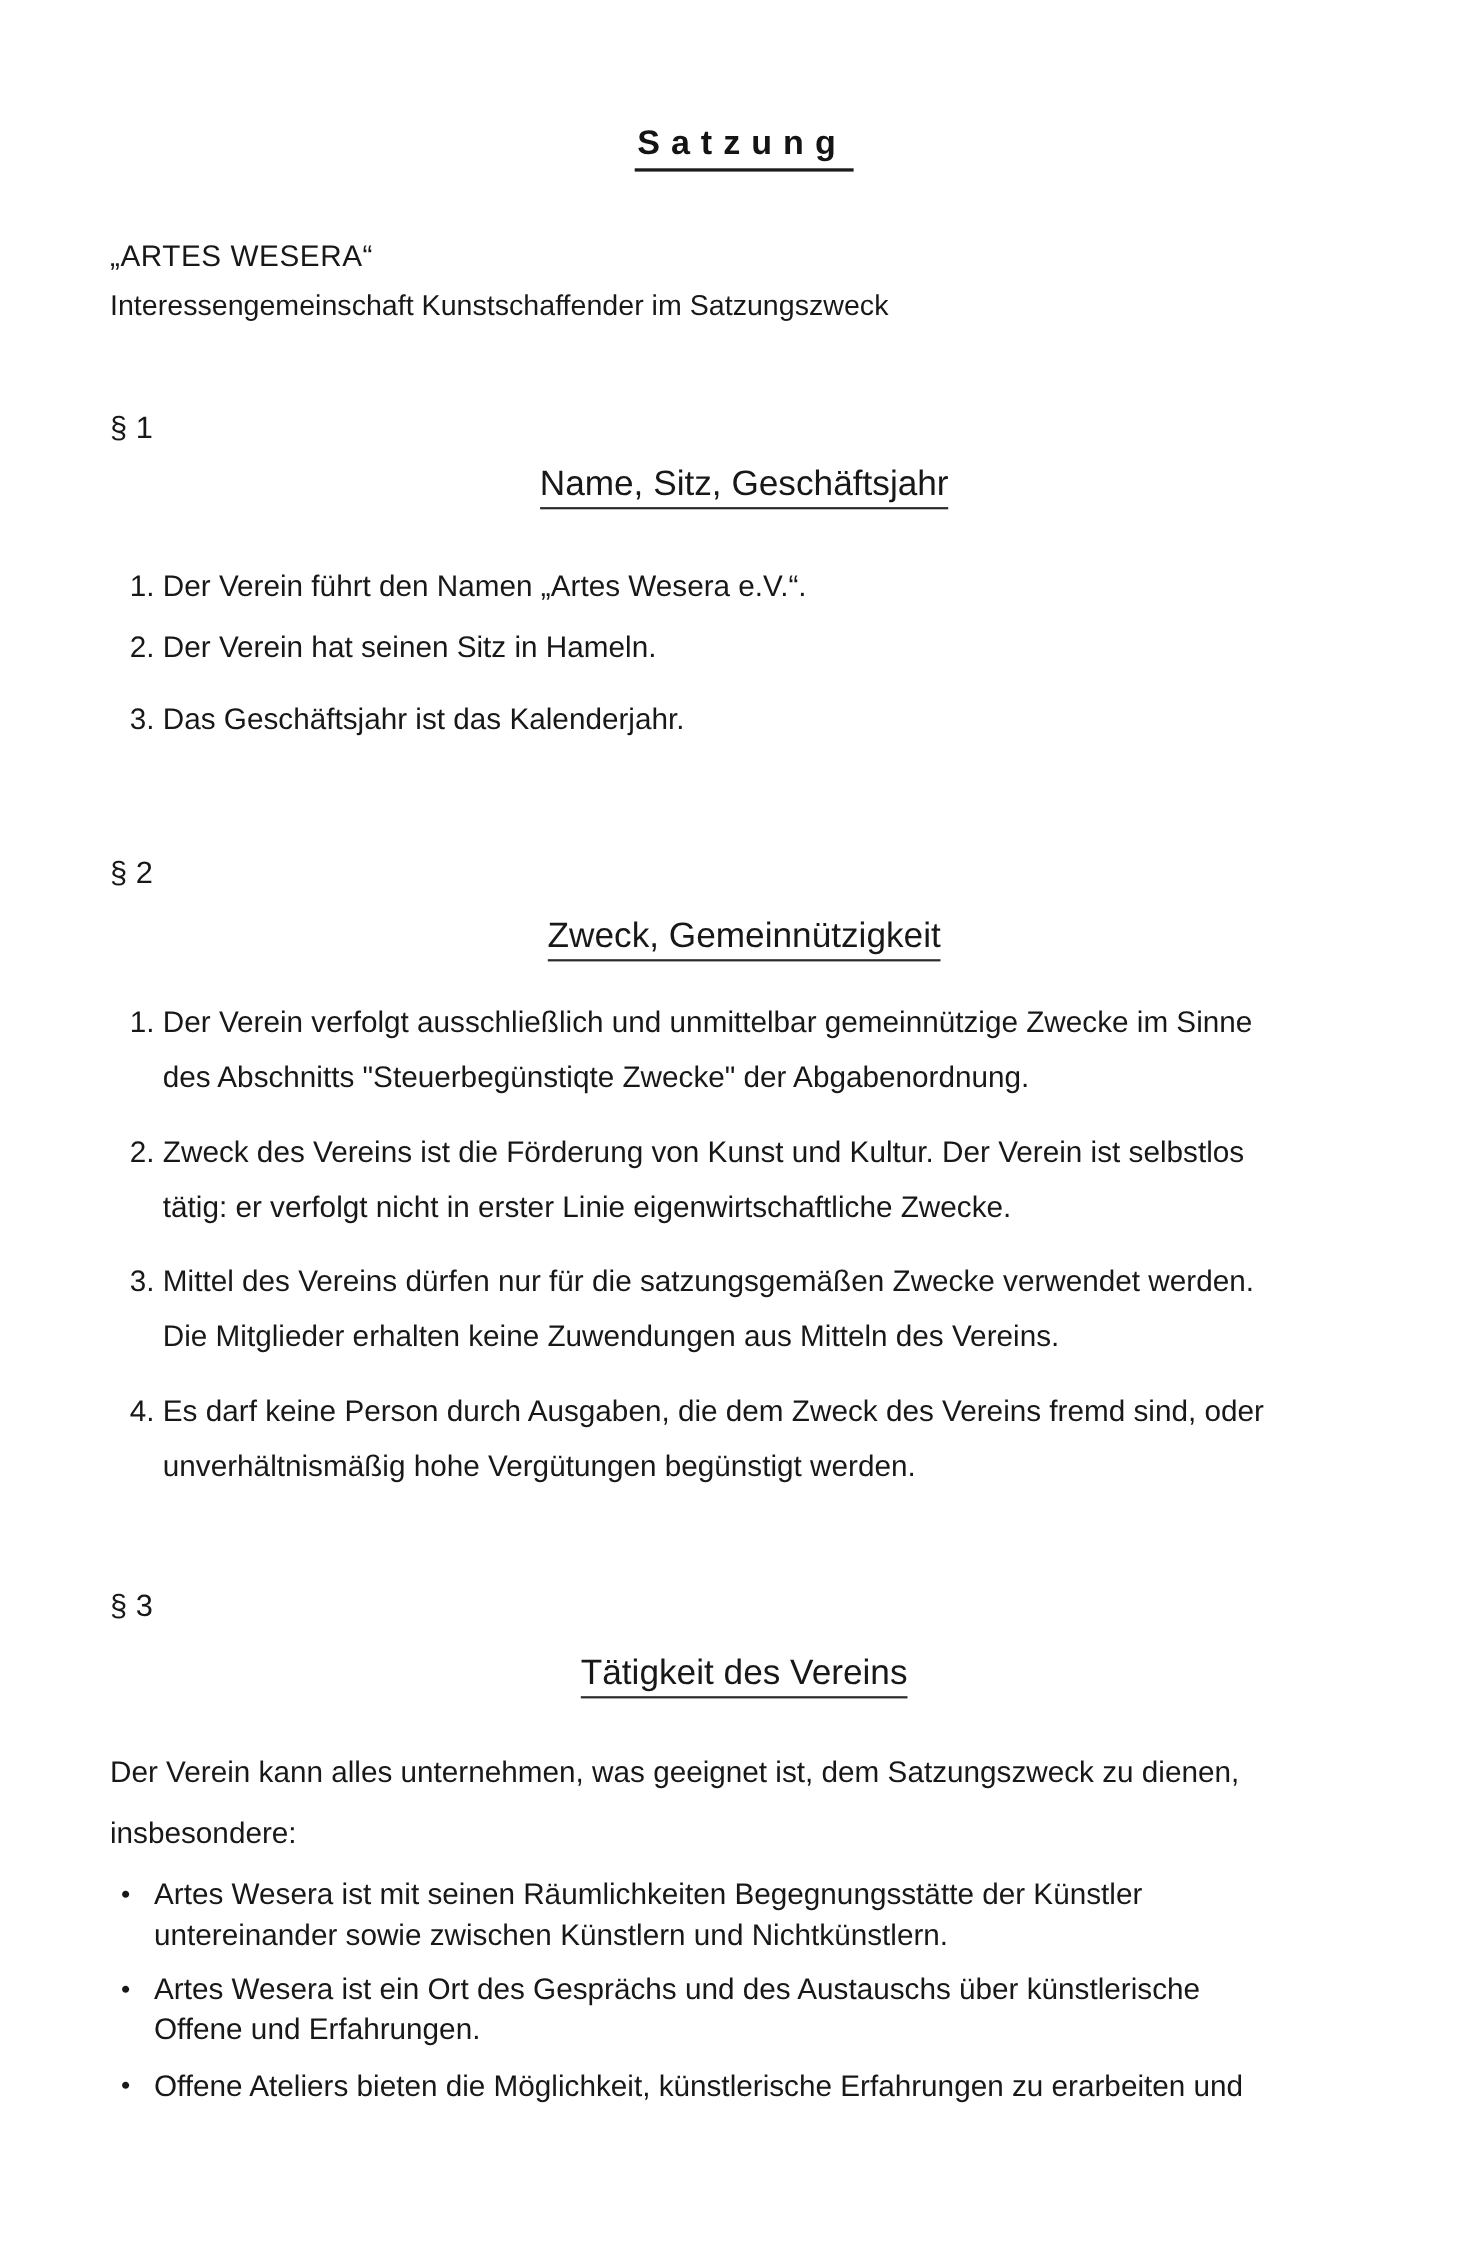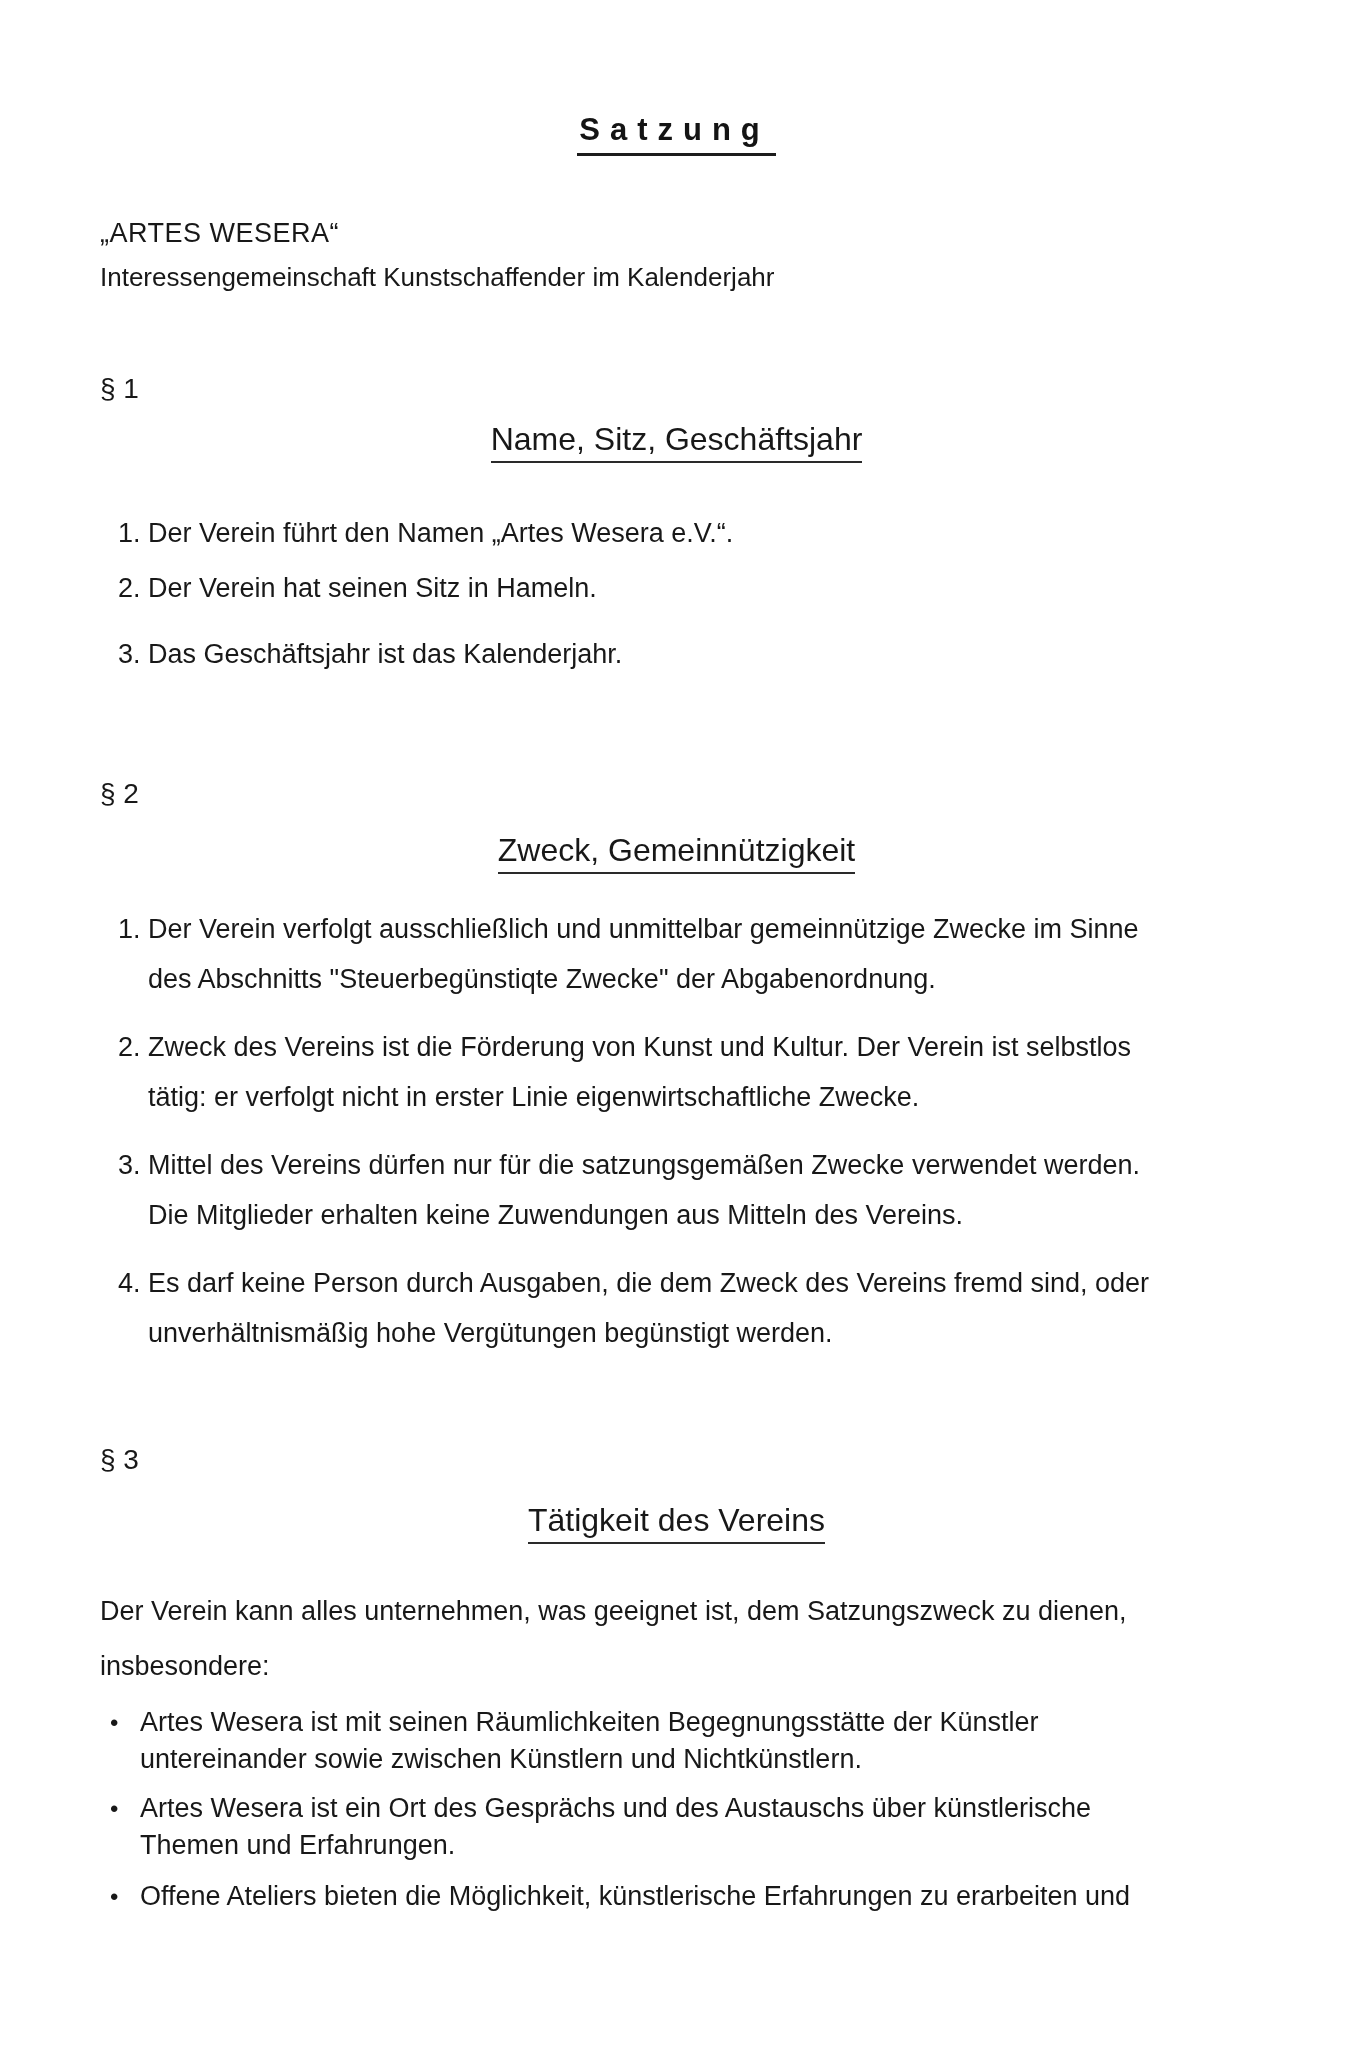--- a/index.html
+++ b/index.html
@@ -96,21 +96,21 @@
 </head>
 <body>
 
 <div class="page">
 
   <div class="doc-title-wrap">
     <span class="doc-title">Satzung</span>
   </div>
 
   <div class="org-name center">„ARTES WESERA“</div>
-  <div class="org-subtitle center">Interessengemeinschaft Kunstschaffender im Kalenderjahr</div>
+  <div class="org-subtitle center">Interessengemeinschaft Kunstschaffender im Satzungszweck</div>
 
   <div class="sec-number center s1-number">§ 1</div>
   <div class="sec-heading-wrap s1-heading">
     <span class="sec-heading">Name, Sitz, Geschäftsjahr</span>
   </div>
 
   <div class="s1-list">
     <div class="li">
       <span class="marker">1.</span>
       <span class="txt">
@@ -182,21 +182,21 @@
       <span class="marker bullet-glyph">•</span>
       <span class="txt">
         <span class="line">Artes Wesera ist mit seinen Räumlichkeiten Begegnungsstätte der Künstler</span>
         <span class="line">untereinander sowie zwischen Künstlern und Nichtkünstlern.</span>
       </span>
     </div>
     <div class="li s3-item-2">
       <span class="marker bullet-glyph">•</span>
       <span class="txt">
         <span class="line">Artes Wesera ist ein Ort des Gesprächs und des Austauschs über künstlerische</span>
-        <span class="line">Themen und Erfahrungen.</span>
+        <span class="line">Offene und Erfahrungen.</span>
       </span>
     </div>
     <div class="li s3-item-3">
       <span class="marker bullet-glyph">•</span>
       <span class="txt">
         <span class="line">Offene Ateliers bieten die Möglichkeit, künstlerische Erfahrungen zu erarbeiten und</span>
       </span>
     </div>
   </div>
 

